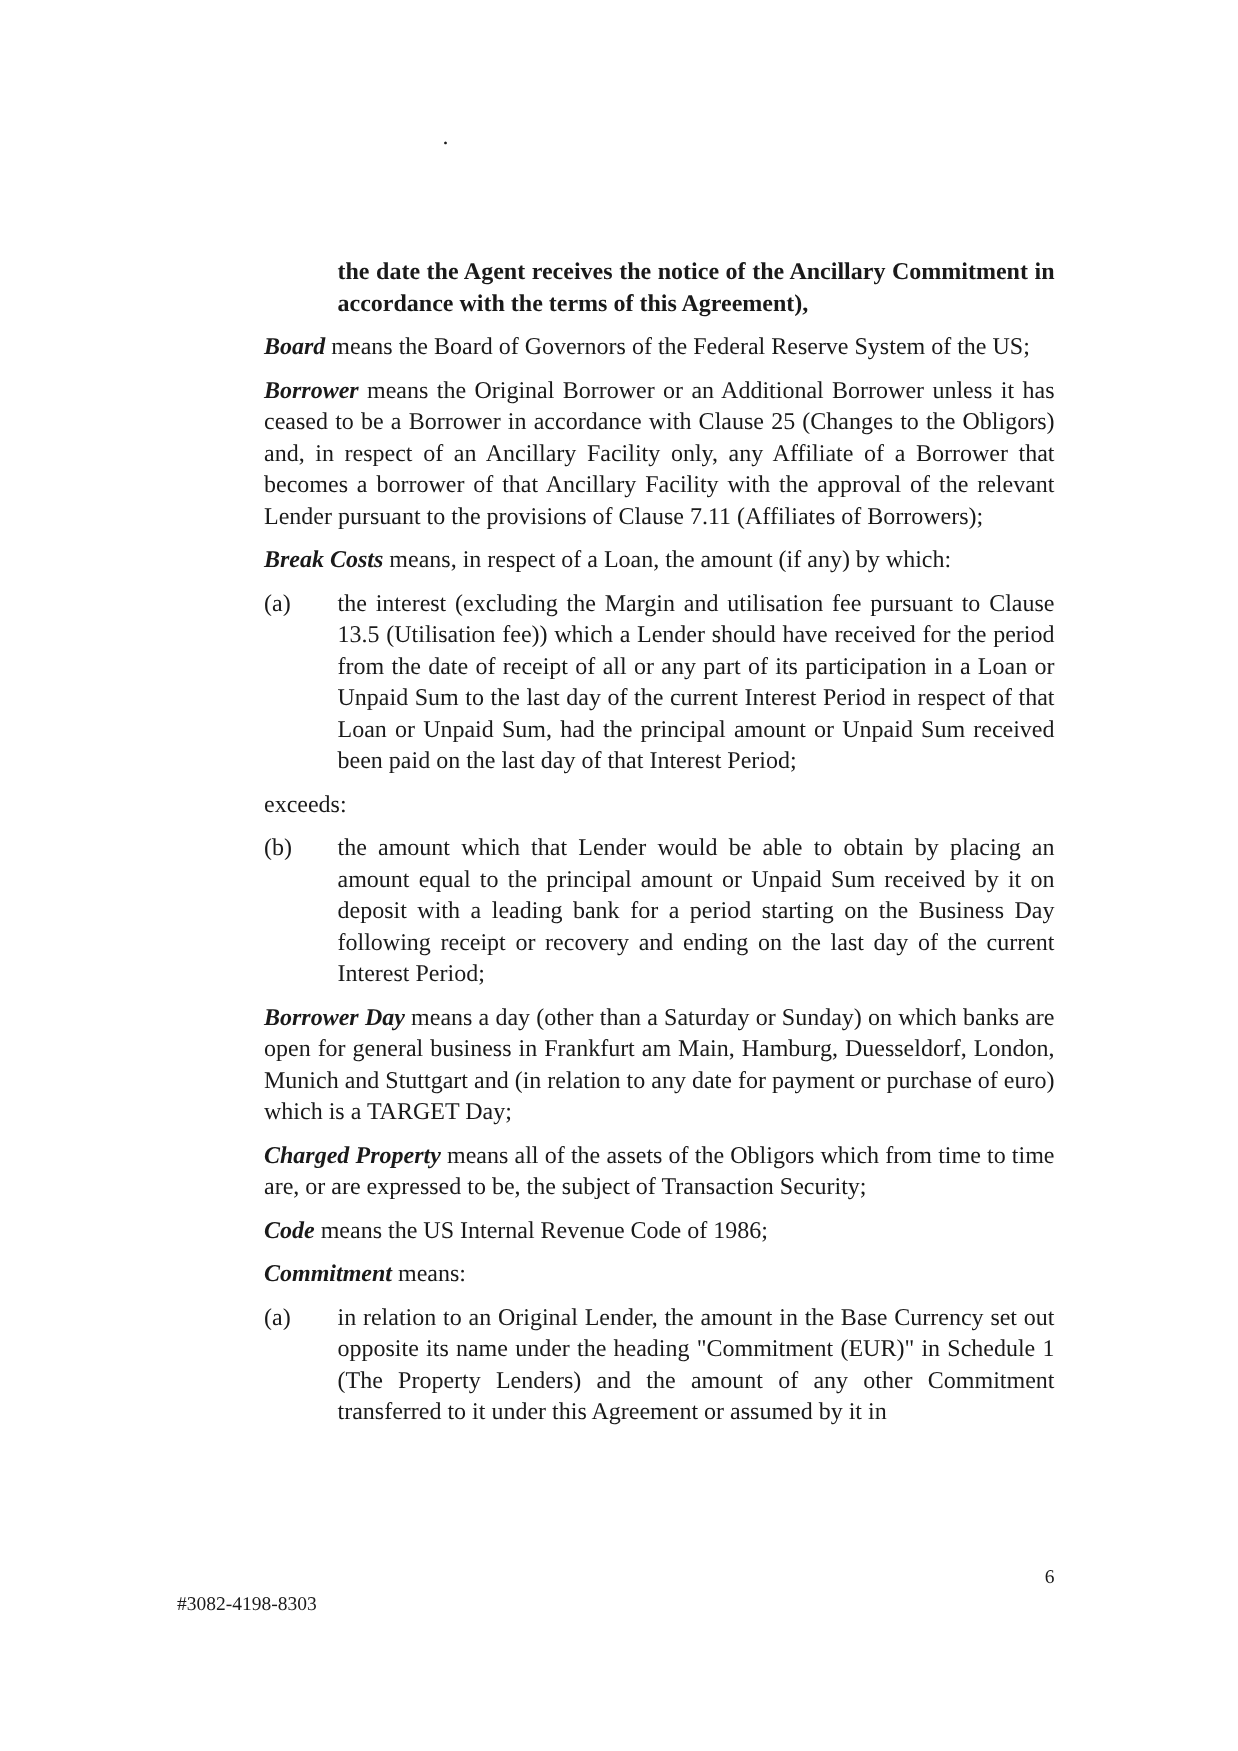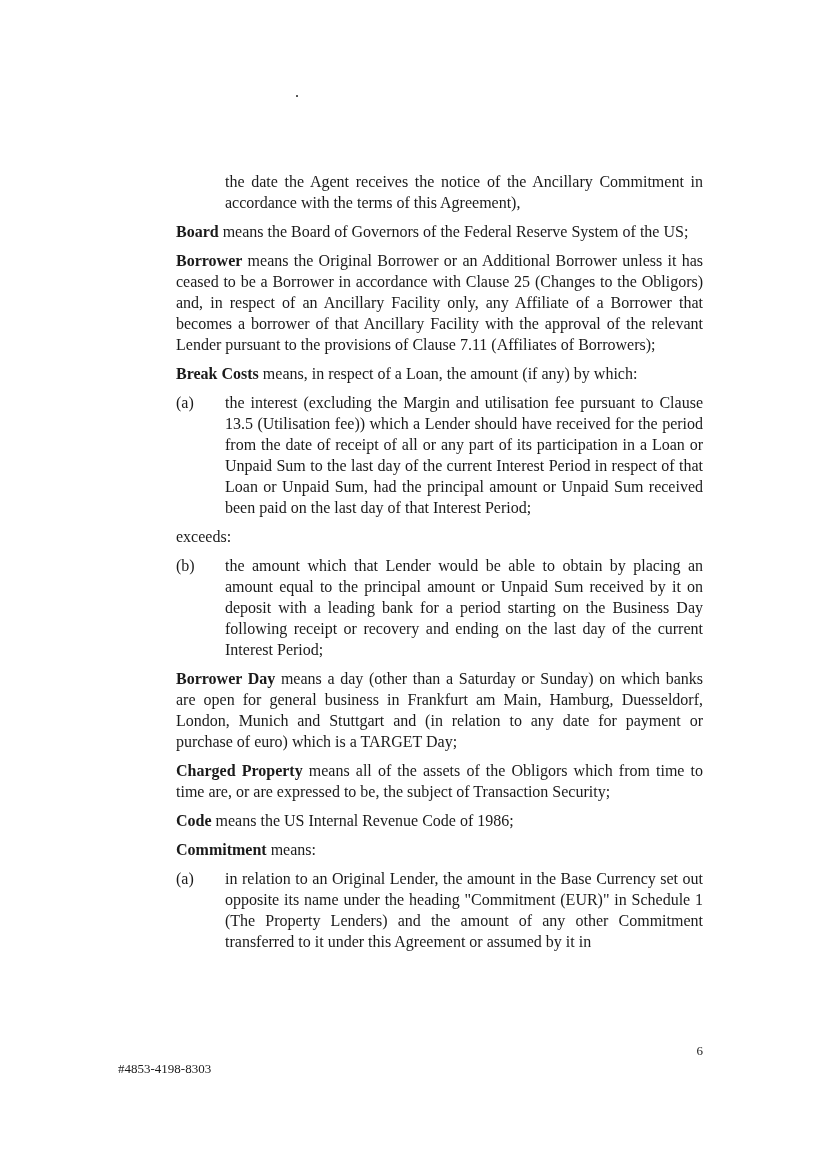--- a/index.html
+++ b/index.html
@@ -23,34 +23,36 @@
     width: 527px;
     font-size: 16px;
     line-height: 21px;
   }
   .para {
     margin: 0 0 8px 0;
     text-align: justify;
   }
   .para.indent2 {
     padding-left: 49px;
+    font-weight: bold;
   }
   .li {
     position: relative;
     padding-left: 49px;
     margin: 0 0 8px 0;
     text-align: justify;
   }
   .li-label {
     position: absolute;
     left: 0;
     top: 0;
   }
   .seg-bold-italic {
     font-weight: bold;
+    font-style: italic;
   }
   .seg-italic {
   }
   .stray-mark {
     position: absolute;
     left: 295px;
     top: 84px;
     font-size: 16px;
     line-height: 16px;
   }
@@ -99,15 +101,15 @@
 
     <p class="para"><span class="seg-bold-italic">Code</span><span> means the US Internal Revenue Code of 1986;</span></p>
 
     <p class="para"><span class="seg-bold-italic">Commitment</span><span> means:</span></p>
 
     <div class="li"><span class="li-label">(a)</span><span>in relation to an Original Lender, the amount in the Base Currency set out opposite its name under the heading "Commitment (EUR)" in Schedule 1 (</span><span class="seg-italic">The Property Lenders</span><span>) and the amount of any other Commitment transferred to it under this Agreement or assumed by it in</span></div>
 
   </div>
 
   <div class="page-number">6</div>
-  <div class="doc-id">#4853-4198-8303</div>
+  <div class="doc-id">#3082-4198-8303</div>
 
 </div>
 
 </body></html>

